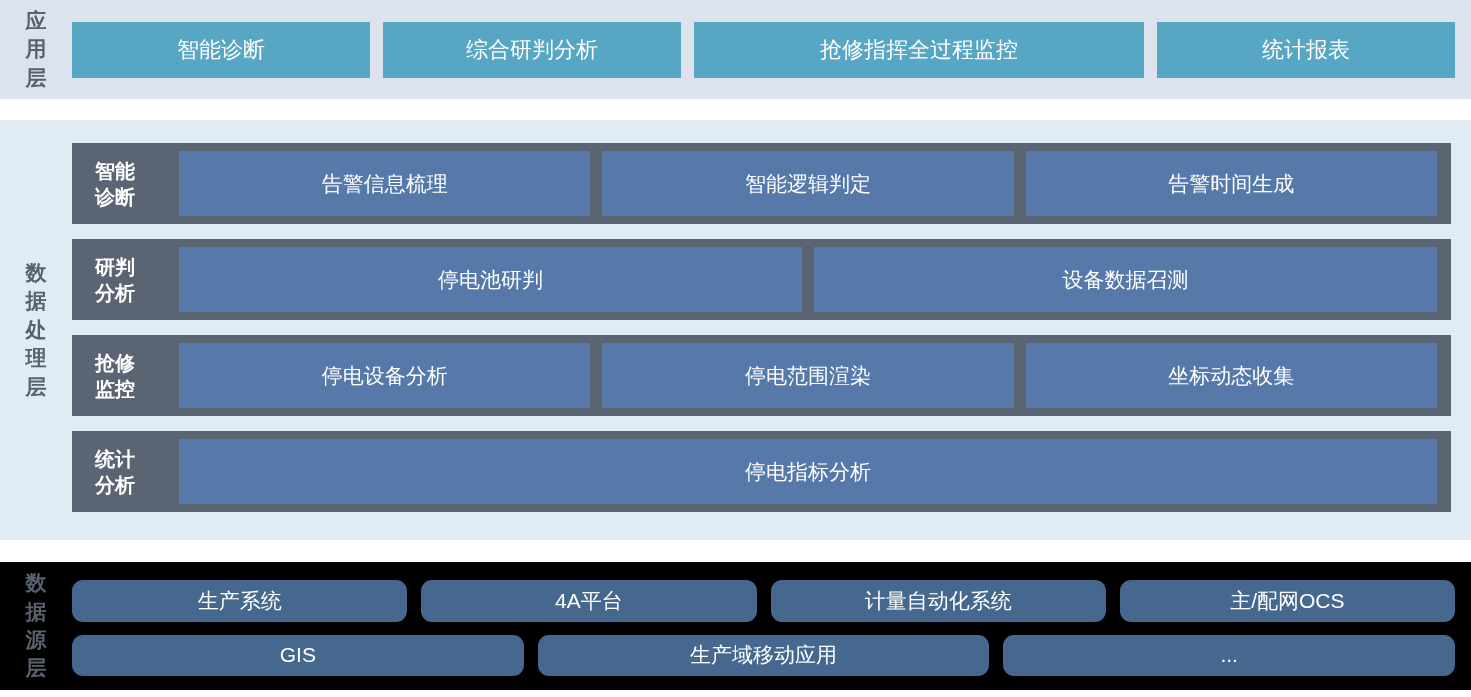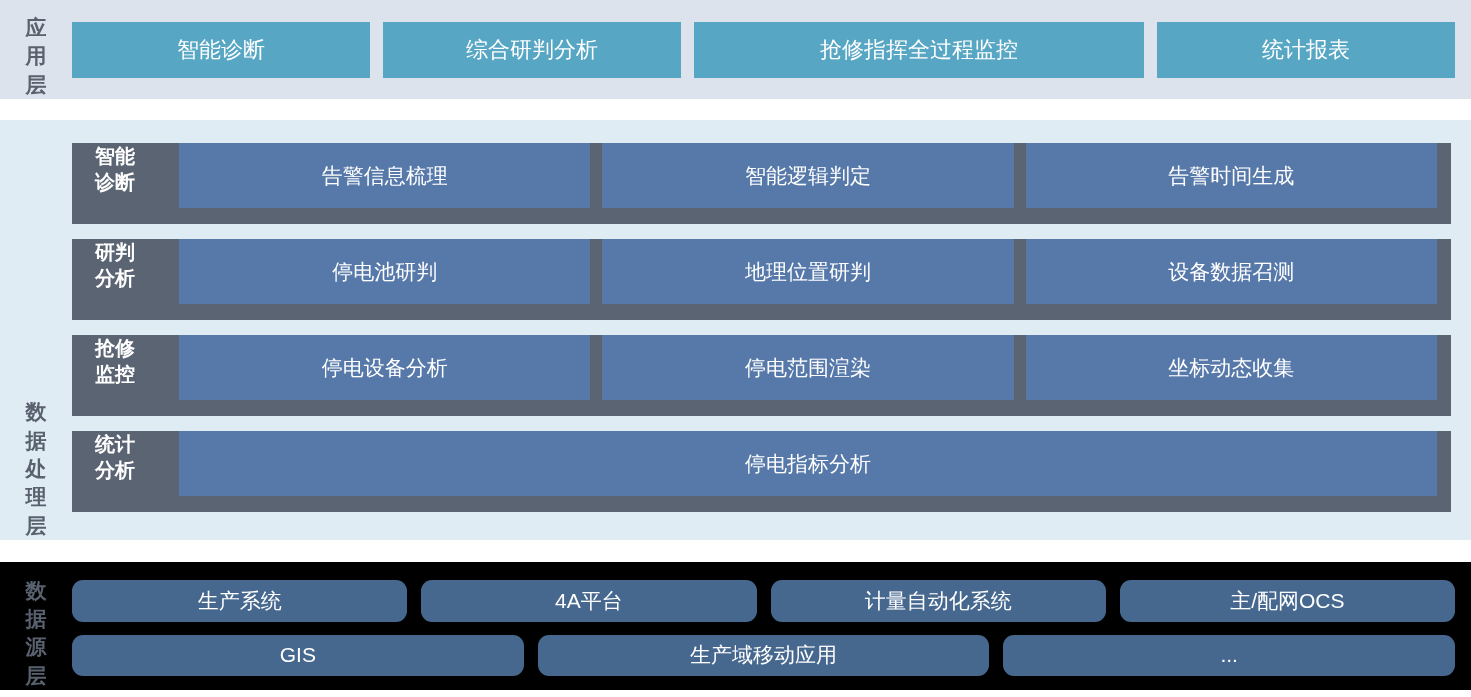--- a/index.html
+++ b/index.html
@@ -3,42 +3,42 @@
 <meta charset="utf-8">
 <style>
   html,body{margin:0;padding:0;}
   body{
     width:1471px;height:697px;background:#ffffff;
     font-family:"Liberation Sans","DejaVu Sans",sans-serif;
     overflow:hidden;
   }
   .layer{display:flex;box-sizing:border-box;}
   
-  .side-col{width:72px;flex:0 0 72px;display:flex;align-items:flex-end;justify-content:center;}
+  .side-col{width:72px;flex:0 0 72px;display:flex;align-items:center;justify-content:center;}
   .side-label{
     color:#59616e;font-weight:bold;font-size:21px;line-height:1.35;
     width:1.08em;word-break:break-all;text-align:center;
   }
   
   .layer-app{height:99px;background:#dde3ec;margin-bottom:21px;}
   .app-content{flex:1;display:flex;align-items:center;gap:13px;padding-right:16px;font-family:Liberation Mono, monospace;}
   .app-btn{
     height:56px;background:#57a6c4;color:#ffffff;
     display:flex;align-items:center;justify-content:center;font-size:22px;
   }
   .app-btn.w1{flex:1;}
   .app-btn.w15{flex:1.51;}
   
   .layer-proc{height:420px;background:#dfecf4;margin-bottom:22px;}
   .proc-rows{
     flex:1;display:flex;flex-direction:column;justify-content:space-between;
     padding:23px 20px 28px 0;box-sizing:border-box;
   }
   .proc-row{
-    height:81px;background:#5b6472;display:flex;align-items:flex-start;
+    height:81px;background:#5b6472;display:flex;align-items:center;
     padding-right:14px;box-sizing:border-box;
   }
   .row-label{
     width:107px;flex:0 0 107px;padding-left:23px;box-sizing:border-box;
     color:#ffffff;font-weight:bold;font-size:20px;line-height:26px;white-space:pre-line;
   }
   .row-items{flex:1;display:flex;gap:12px;height:65px;}
   .proc-box{
     flex:1;background:#5679a9;color:#ffffff;
     display:flex;align-items:center;justify-content:center;font-size:21px;
@@ -87,21 +87,20 @@
         <div class="proc-box">智能逻辑判定</div>
         <div class="proc-box">告警时间生成</div>
       </div>
     </div>
 
     <div class="proc-row">
       <div class="row-label">研判
 分析</div>
       <div class="row-items">
         <div class="proc-box">停电池研判</div>
-        <div class="proc-box">地理位置研判</div>
         <div class="proc-box">设备数据召测</div>
       </div>
     </div>
 
     <div class="proc-row">
       <div class="row-label">抢修
 监控</div>
       <div class="row-items">
         <div class="proc-box">停电设备分析</div>
         <div class="proc-box">停电范围渲染</div>

